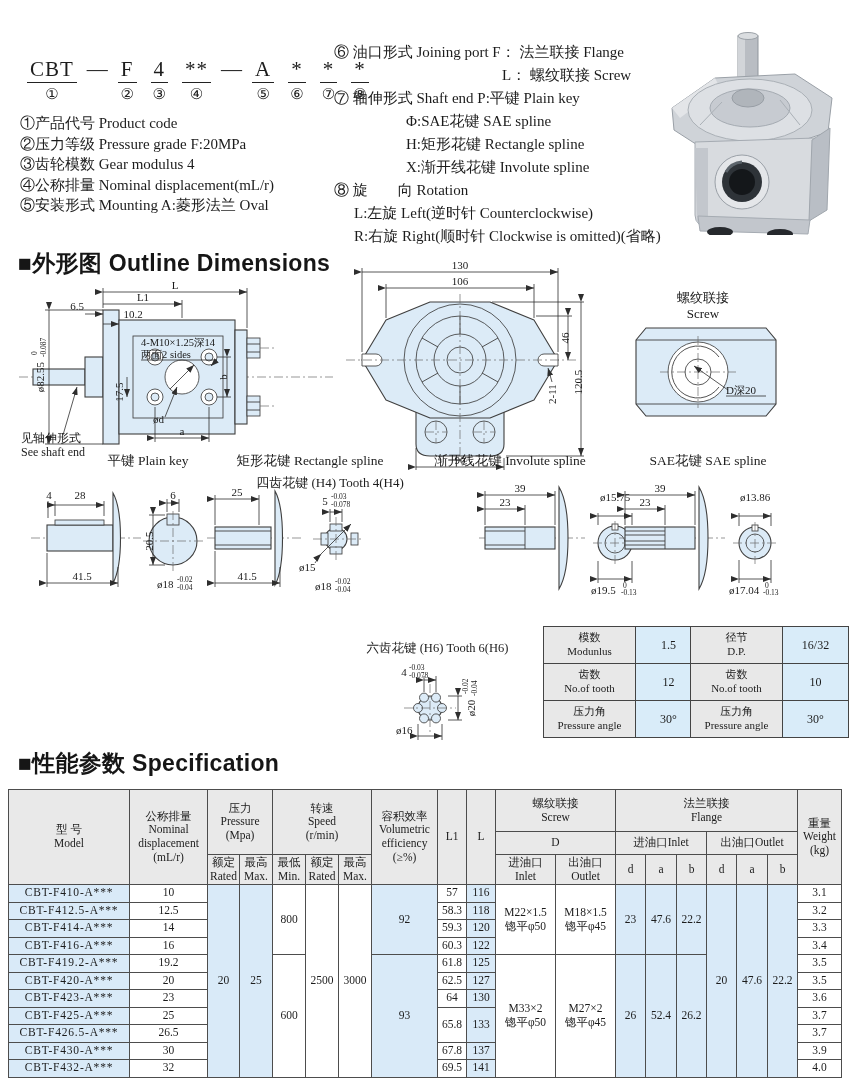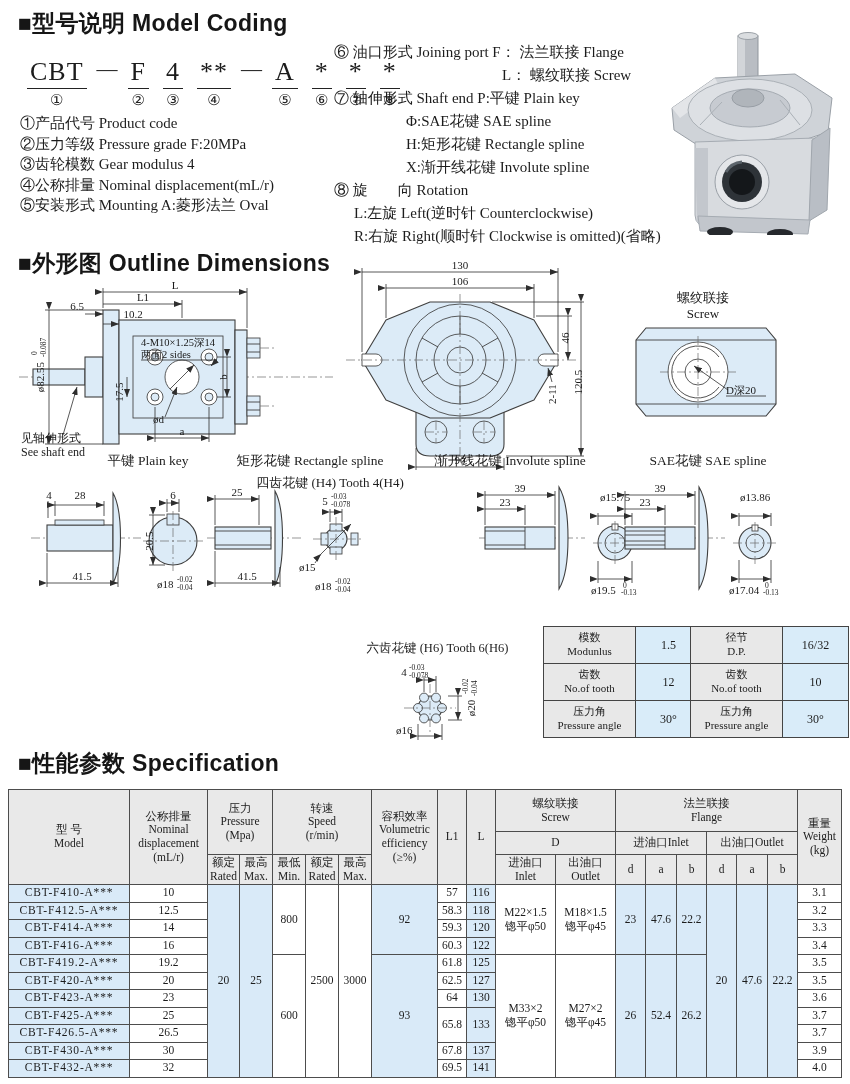--- a/index.html
+++ b/index.html
@@ -5,21 +5,21 @@
 * { margin:0; padding:0; box-sizing:border-box; }
 html,body { background:#ffffff; }
 body { font-family:"Liberation Serif", serif; color:#1c1c1c; }
 .page { position:relative; width:850px; height:1084px; background:#fff; overflow:hidden; }
 .abs { position:absolute; }
 .sec-title { position:absolute; font-family:"Liberation Sans", sans-serif; font-weight:600; font-size:23px; color:#161616; letter-spacing:0.3px; }
 
 
 .coding { position:absolute; left:20px; top:57px; display:flex; align-items:flex-start; }
 .cg { text-align:center; margin:0 7px; }
-.code { font-size:26px; line-height:1.15; border-bottom:1.3px solid #222; padding:0 3px 1px; letter-spacing:1px; white-space:nowrap; }
+.code { font-size:21px; line-height:1.15; border-bottom:1.3px solid #222; padding:0 3px 1px; letter-spacing:1px; white-space:nowrap; }
 .cnum { font-size:15px; margin-top:2px; color:#222; }
 .cdash { font-size:21px; margin:0 3px; line-height:1.2; }
 .mc-left { position:absolute; left:20px; top:113px; font-size:15px; line-height:20.5px; white-space:nowrap; }
 .mc-right { position:absolute; left:334px; top:41px; font-size:15px; line-height:23px; white-space:nowrap; }
 .mc-right .i1 { padding-left:72px; }
 .mc-right .i2 { padding-left:168px; }
 .mc-right .i3 { padding-left:20px; }
 
 
 svg text { font-family:"Liberation Serif", serif; font-size:11px; fill:#1a1a1a; }
@@ -47,21 +47,20 @@
 .spec-table td.blue { background:#d9eaf8; }
 .spec-table td.model { letter-spacing:0.8px; }
 .thr1 { height:42px; } .thr2 { height:23px; } .thr3 { height:30px; }
 .spec-table tbody tr { height:17.5px; }
 </style>
 </head>
 <body>
 
 <div class="page">
 
-  <div class="sec-title" style="left:18px; top:8px;">■型号说明 Model Coding</div>
 
   <div class="coding">
     <div class="cg">
       <div class="code">CBT</div>
       <div class="cnum">①</div>
     </div>
     <div class="cdash">—</div>
     <div class="cg">
       <div class="code">F</div>
       <div class="cnum">②</div>

